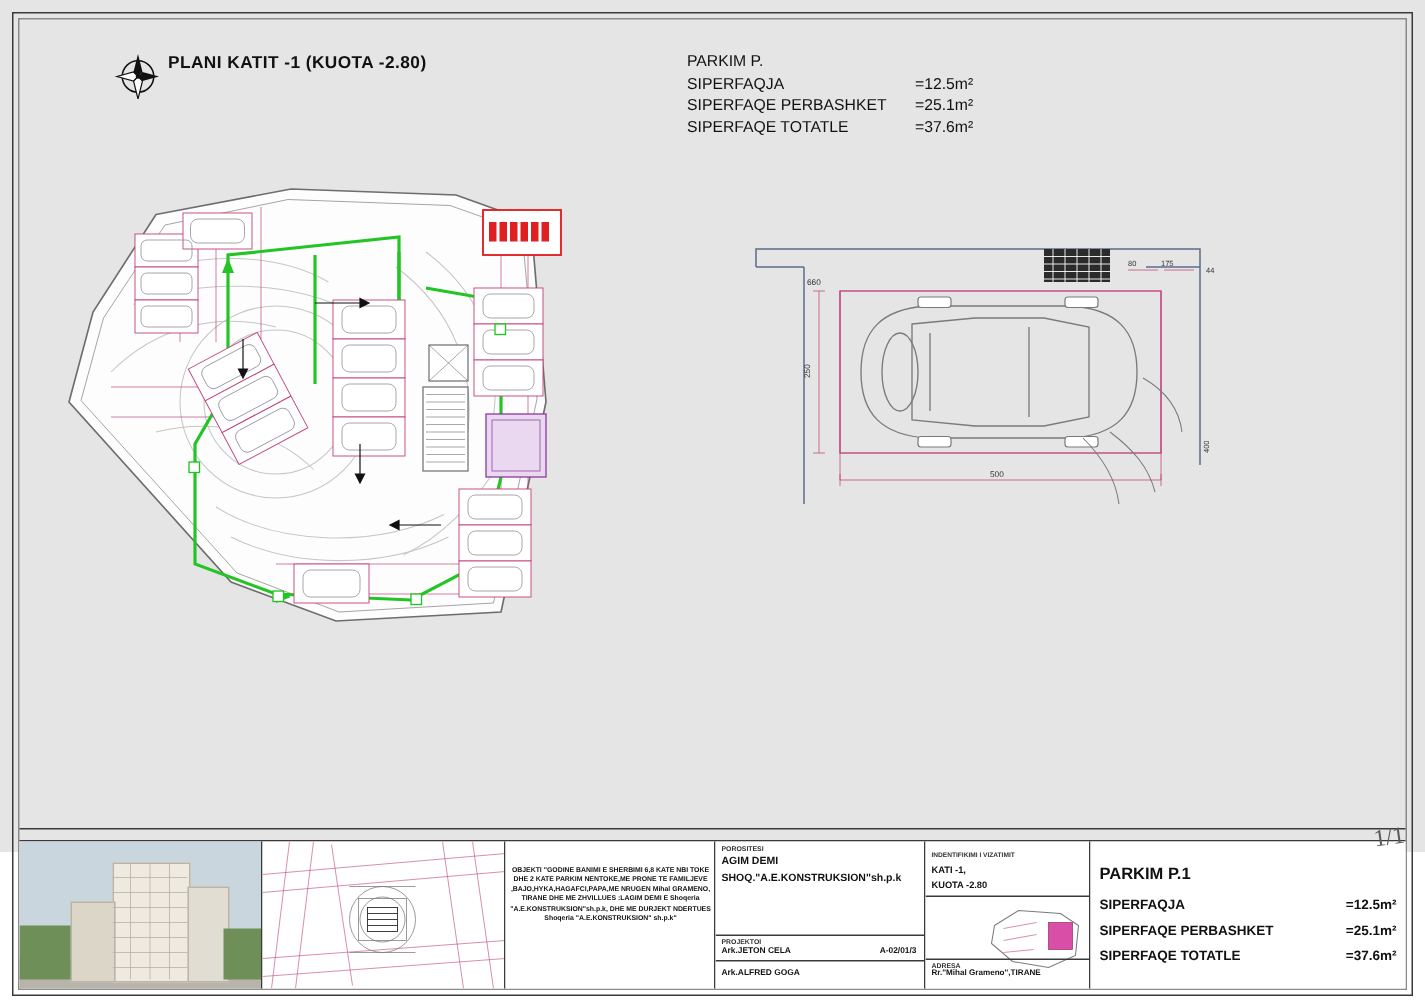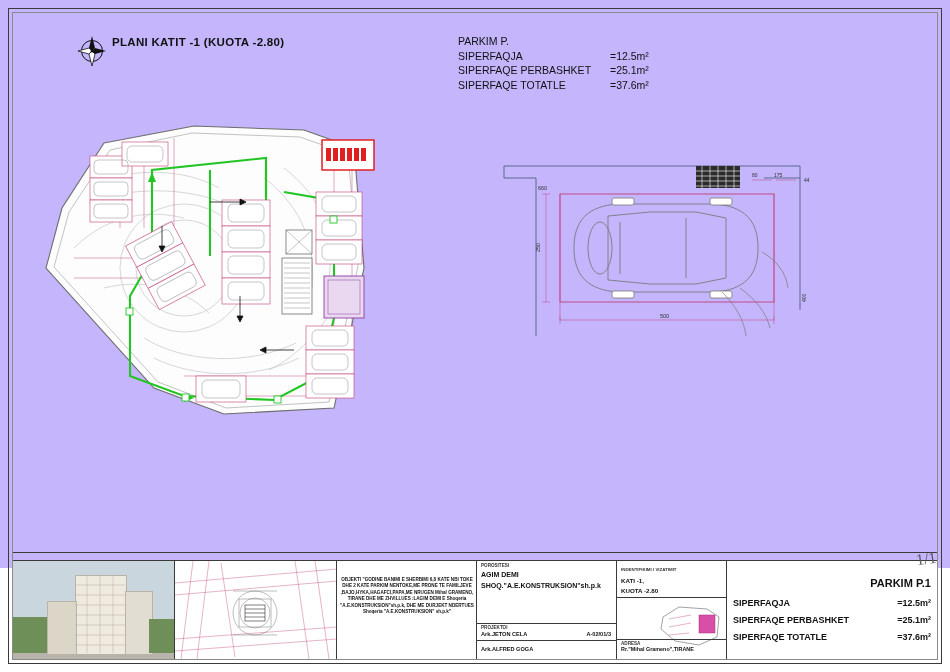--- a/index.html
+++ b/index.html
@@ -12,21 +12,21 @@
     height: 672px;
     font-family: "Liberation Sans", sans-serif;
     overflow: hidden;
     position: relative;
   }
   #sheet {
     position: absolute;
     left: 0; top: 0;
     width: 950px;
     height: 568px;
-    background: #c4b5fd;
+    background: #e5e5e5;
   }
   .frame-outer {
     position: absolute;
     left: 8px; top: 8px;
     width: 934px; height: 656px;
     border: 1px solid #3a3a3a;
     box-sizing: border-box;
   }
   .frame-inner {
     position: absolute;
@@ -206,21 +206,20 @@
     width: 198px;
     font-size: 9px;
     font-weight: bold;
     color: #111;
     line-height: 17px;
   }
   .tb-spec-title {
     font-size: 11px;
     font-weight: bold;
     margin-bottom: 3px;
-    text-align: right;
   }
   .tb-spec-row {
     display: flex;
     justify-content: space-between;
     white-space: nowrap;
   }
   .tb-spec-row .l { }
   .tb-spec-row .r { }
 
   .page-num {

